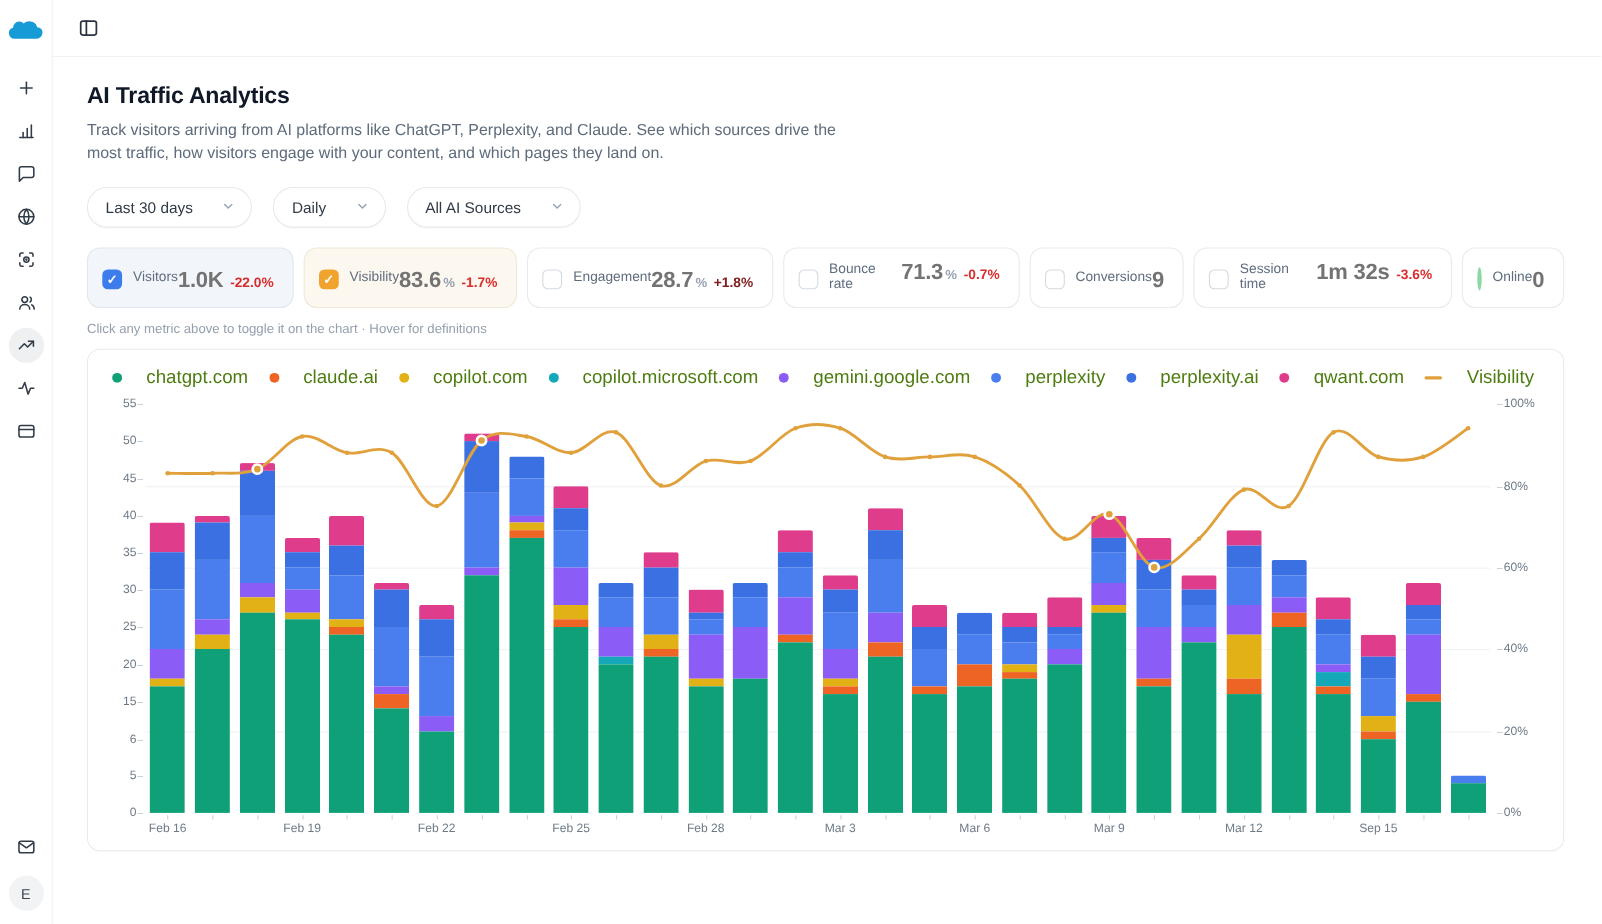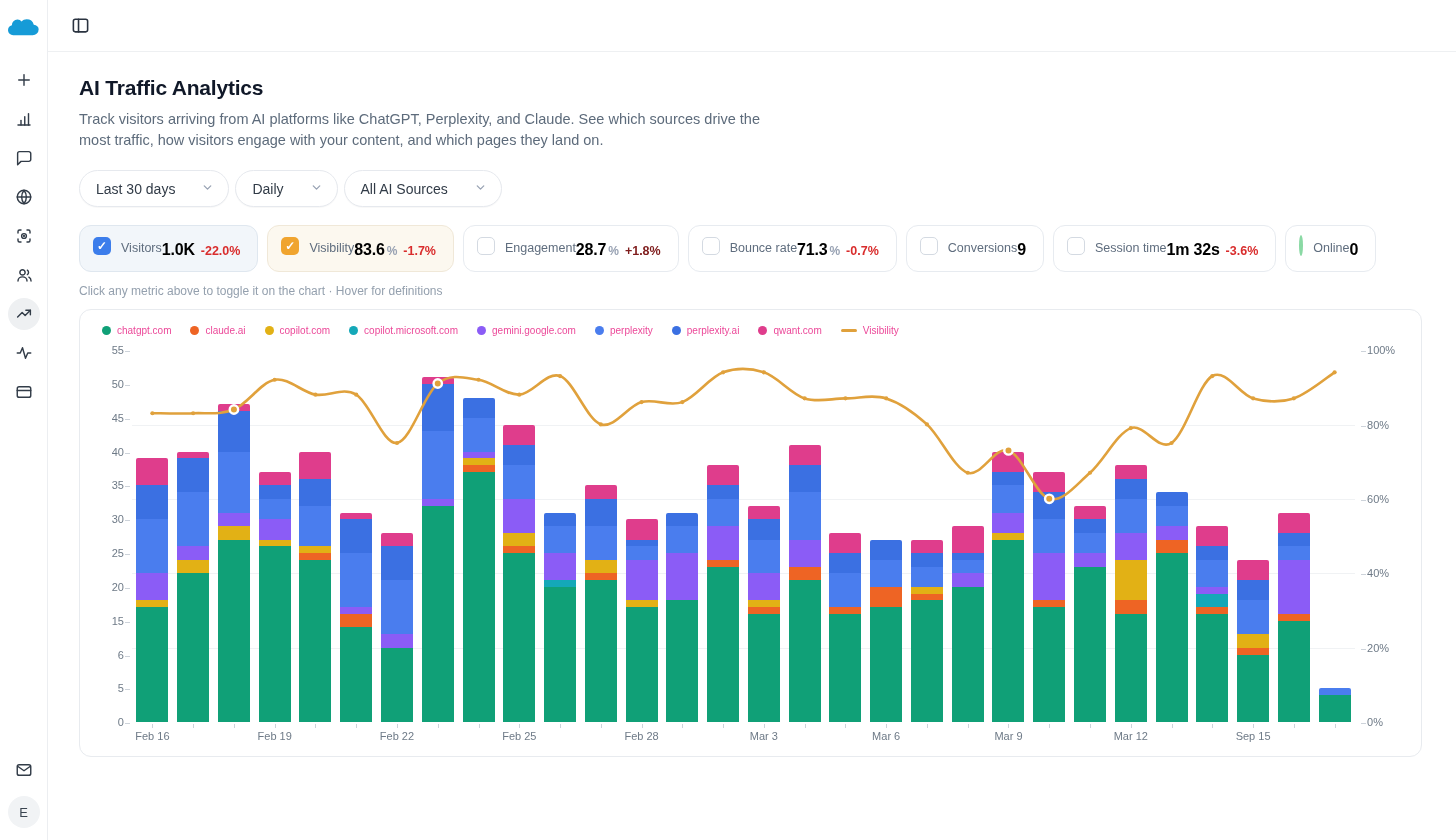--- a/index.html
+++ b/index.html
@@ -18,46 +18,46 @@
 
   
   .main { flex:1; display:flex; flex-direction:column; min-width:0; }
   .topbar { height:52px; border-bottom:1px solid #eef0f2; display:flex; align-items:center; padding:0 18px; background:#fff; flex-shrink:0; }
   .toggle-btn { width:28px; height:28px; display:flex; align-items:center; justify-content:center; border-radius:6px; cursor:pointer; color:#2a3340; }
   .content { flex:1; padding:24px 34px 16px 31px; background:#fff; overflow:hidden; }
 
   .page-title { font-size:21px; font-weight:700; letter-spacing:-0.2px; color:#101828; }
   .page-desc { margin-top:9px; font-size:14.5px; line-height:1.42; color:#5d6b7b; max-width:690px; }
 
-  .filters { display:flex; gap:6px; margin-top:20px; }
+  .filters { display:flex; gap:19px; margin-top:20px; }
   .filter-pill { display:flex; align-items:center; gap:26px; background:#fff; border:1px solid #e6e9ee; border-radius:19px; height:37px; padding:0 14px 0 16px; font-size:14px; color:#313b47; font-weight:500; cursor:pointer; box-shadow:0 1px 1px rgba(16,24,40,.03); }
   .filter-pill .chev { color:#98a2b3; }
 
   
   .metrics { display:flex; gap:9px; margin-top:18px; }
   .metric-card { border:1px solid #e7ebf0; background:#fff; border-radius:12px; padding:11px 17px 12px 13px; display:flex; align-items:flex-end; gap:10px; cursor:pointer; }
   .metric-card .ctrl { margin-bottom:4px; }
   .checkbox { width:18px; height:18px; border-radius:5px; border:1.5px solid #d4dae2; background:#fff; display:flex; align-items:center; justify-content:center; color:#fff; font-size:12px; font-weight:700; }
   .checkbox.on { border:none; }
   .ring { width:15px; height:15px; border-radius:50%; border:2px solid #8ad9a4; background:#fff; }
   .metric-col { display:flex; }
   .metric-label { font-size:12.5px; color:#5f6d7e; margin-bottom:2px; }
   .metric-valrow { display:flex; align-items:baseline; gap:6px; white-space:nowrap; }
-  .metric-value { font-size:16px; font-weight:700; color:#000000; letter-spacing:-0.2px; }
+  .metric-value { font-size:20px; font-weight:700; color:#737373; letter-spacing:-0.2px; }
   .metric-unit { font-size:12px; color:#98a2b3; font-weight:700; margin-left:-4px; }
   .metric-delta { font-size:12.5px; font-weight:600; }
   .delta-down { color:#d92d2d; }
   .delta-up { color:#7f1d1d; }
 
   .hint { margin-top:12px; font-size:12px; color:#94a0ae; }
 
   
   .chart-card { margin-top:11px; border:1px solid #e8ebef; border-radius:12px; background:#fff; padding:15px 20px 10px; }
   .legend { display:flex; align-items:center; gap:19px; padding-left:2px; }
-  .legend-item { display:flex; align-items:center; gap:6px; font-size:10px; color:#ec4899; }
+  .legend-item { display:flex; align-items:center; gap:22px; font-size:17px; color:#4d7c0f; }
   .legend-dot { width:9px; height:9px; border-radius:50%; flex-shrink:0; }
   .legend-line { width:16px; height:3px; border-radius:2px; flex-shrink:0; }
 
   .chart-wrap { display:flex; margin-top:14px; }
   .yaxis { position:relative; width:32px; height:372px; flex-shrink:0; }
   .yaxis .tick { position:absolute; right:2px; font-size:11px; color:#6e7a87; transform:translateY(-50%); white-space:nowrap; }
   .yaxis .tick::after { content:"–"; color:#b3bcc6; margin-left:1px; font-size:9px; }
   .raxis { position:relative; width:46px; height:372px; flex-shrink:0; }
   .raxis .tick { position:absolute; left:6px; font-size:11px; color:#6e7a87; transform:translateY(-50%); white-space:nowrap; }
   .raxis .tick::before { content:"–"; color:#b3bcc6; margin-right:1px; font-size:9px; }

